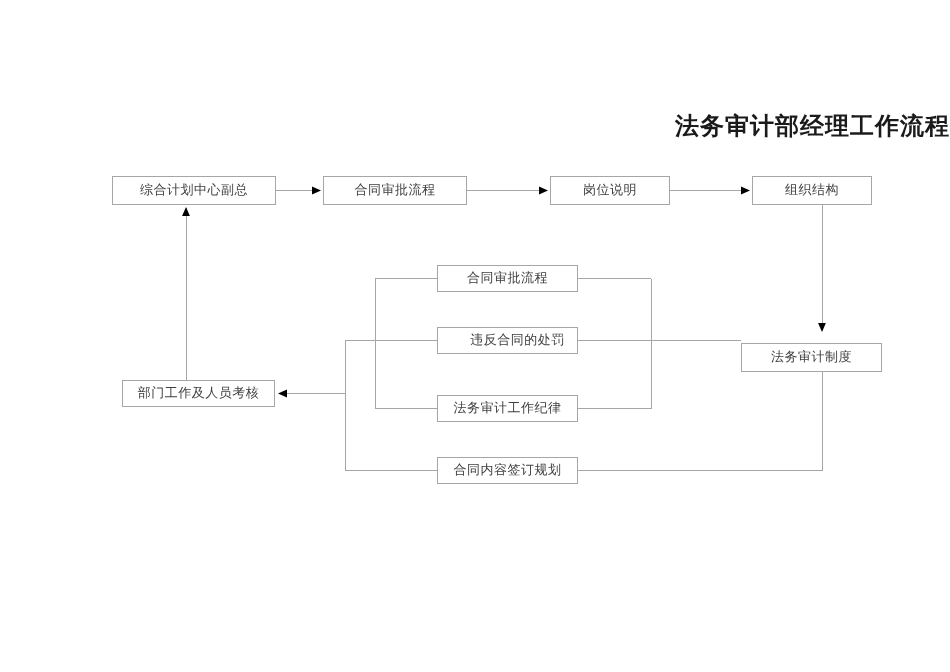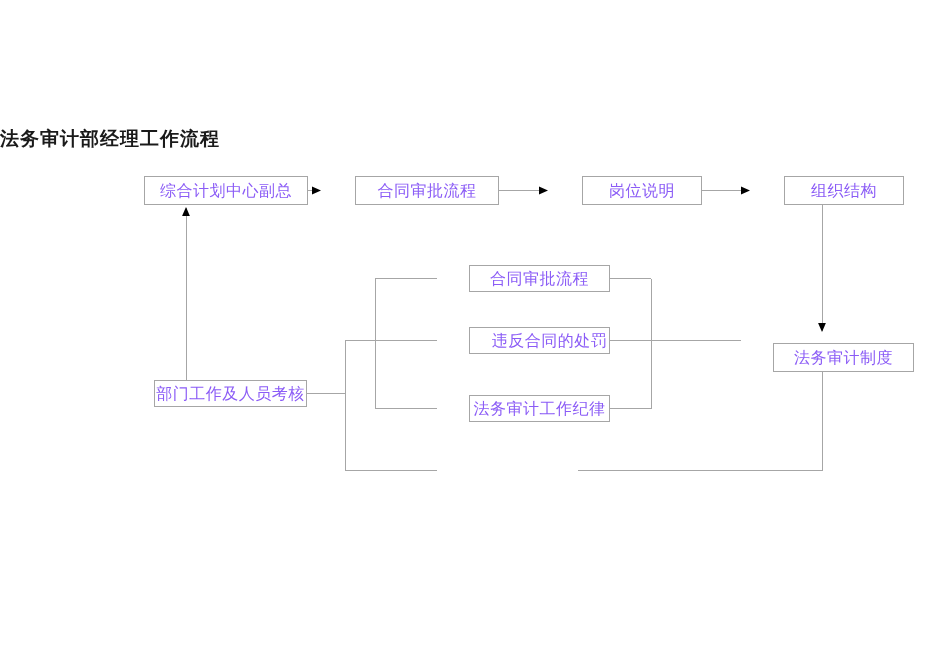--- a/index.html
+++ b/index.html
@@ -26,42 +26,40 @@
     top: 0;
     width: 950px;
     height: 672px;
     pointer-events: none;
   }
   .title {
     position: absolute;
     left: 0;
     top: 110px;
     width: 950px;
-    text-align: left;
-    font-size: 19px;
+    text-align: right;
+    font-size: 24px;
     font-weight: bold;
     letter-spacing: 1px;
     font-family: "Liberation Sans", "DejaVu Sans", sans-serif;
     color: #1a1a1a;
-    margin-top: 16px;
   }
   .node {
     position: absolute;
     box-sizing: border-box;
     border: 1px solid #a6a6a6;
     background: #ffffff;
     display: flex;
     align-items: center;
     justify-content: center;
-    font-size: 16px;
+    font-size: 13px;
     line-height: 1.1;
-    color: #8b5cf6;
+    color: #404040;
     white-space: nowrap;
     letter-spacing: 0.5px;
-    margin-left: 32px;
   }
   
   .n-vp      { left: 112px; top: 176px; width: 164px; height: 29px; }
   .n-mgr     { left: 323px; top: 176px; width: 144px; height: 29px; }
   .n-job     { left: 550px; top: 176px; width: 120px; height: 29px; }
   .n-org     { left: 752px; top: 176px; width: 120px; height: 29px; }
   
   .n-approve { left: 437px; top: 265px; width: 141px; height: 27px; text-align: center; }
   .n-penalty { left: 437px; top: 327px; width: 141px; height: 27px; padding-left: 20px; }
   .n-discip  { left: 437px; top: 395px; width: 141px; height: 27px; }
@@ -115,15 +113,16 @@
   <div class="title">法务审计部经理工作流程</div>
 
   <div class="node n-vp">综合计划中心副总</div>
   <div class="node n-mgr">合同审批流程</div>
   <div class="node n-job">岗位说明</div>
   <div class="node n-org">组织结构</div>
   <div class="node n-system">法务审计制度</div>
   <div class="node n-approve">合同审批流程</div>
   <div class="node n-penalty">违反合同的处罚</div>
   <div class="node n-discip">法务审计工作纪律</div>
+  <div class="node n-plan">合同内容签订规划</div>
   <div class="node n-assess">部门工作及人员考核</div>
 
 </div>
 
 </body></html>

